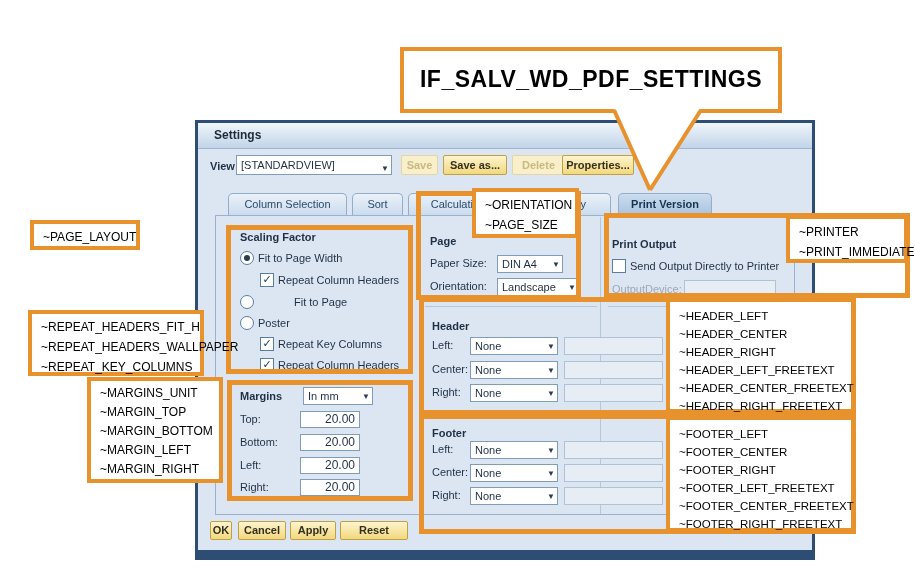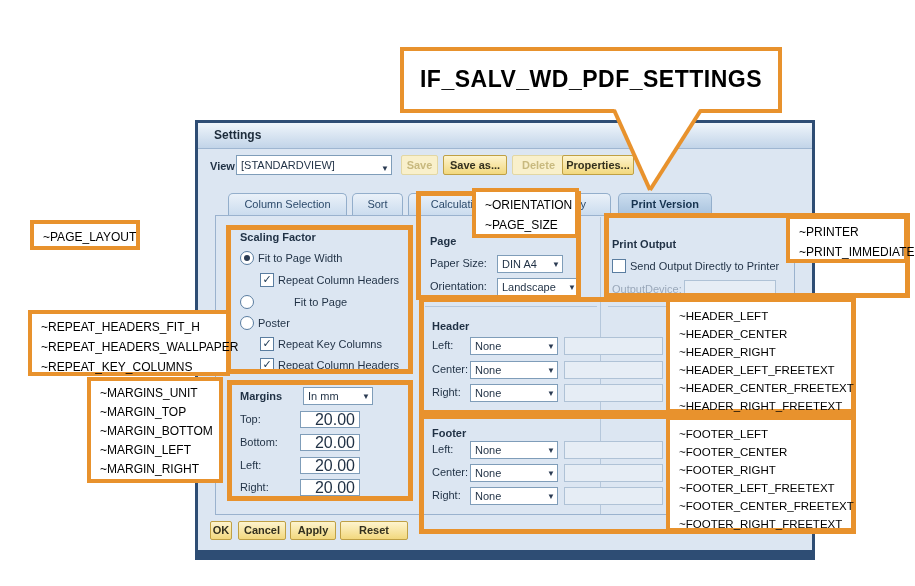--- a/index.html
+++ b/index.html
@@ -13,21 +13,21 @@
             background:linear-gradient(#EFF5FB,#C2D4E8);border-bottom:1px solid #9FB6D1;
             font-size:12px;font-weight:bold;color:#1C2B3A;line-height:25px;padding-left:16px;}
   .lbl{position:absolute;font-size:11px;color:#1F3044;white-space:nowrap;}
   .b{font-weight:bold;}
   .gray{color:#9AA8BA;}
 
   .select{position:absolute;box-sizing:border-box;height:18px;background:#fff;border:1px solid #7F9DB9;
           font-size:11px;color:#1F3044;line-height:16px;padding:0 14px 0 4px;white-space:nowrap;overflow:hidden;}
   .sel-arrow{position:absolute;right:2px;top:1px;font-size:8px;color:#2B3B52;}
   .num{position:absolute;box-sizing:border-box;height:17px;background:#fff;border:1px solid #7F9DB9;
-       font-size:16px;color:#1F3044;line-height:15px;text-align:right;padding-right:4px;}
+       font-size:12px;color:#1F3044;line-height:15px;text-align:right;padding-right:4px;}
   .txt-dis{position:absolute;box-sizing:border-box;height:18px;background:#E6EDF5;border:1px solid #AFC2D6;}
 
   .cb{position:absolute;width:12px;height:12px;background:#fff;border:1px solid #5A7DA0;
       font-size:11px;line-height:11px;text-align:center;color:#16334F;font-weight:bold;}
   .radio{position:absolute;width:12px;height:12px;background:#fff;border:1px solid #5A7DA0;border-radius:50%;}
   .radio .dot{position:absolute;left:3px;top:3px;width:6px;height:6px;border-radius:50%;background:#2B3B52;}
 
   .ybtn{position:absolute;box-sizing:border-box;height:20px;background:linear-gradient(#FEF4CE,#F2D87E);
         border:1px solid #BFA045;border-radius:2px;font-size:11px;font-weight:bold;color:#33301E;
         text-align:center;line-height:18px;white-space:nowrap;}
@@ -181,21 +181,21 @@
   <div class="rect" style="left:226px;top:225px;width:187px;height:149px;"></div>
   <div class="rect" style="left:227px;top:380px;width:186px;height:121px;"></div>
   <div class="rect" style="left:416px;top:191px;width:165px;height:109px;"></div>
   <div class="rect" style="left:604px;top:213px;width:306px;height:85px;"></div>
   <div class="rect" style="left:419px;top:297px;width:437px;height:118px;"></div>
   <div class="rect" style="left:419px;top:414px;width:437px;height:120px;"></div>
 
   <div class="co" style="left:30px;top:220px;width:110px;height:30px;">
     <div>~PAGE_LAYOUT</div>
   </div>
-  <div class="co" style="left:28px;top:310px;width:202px;height:66px;">
+  <div class="co" style="left:28px;top:310px;width:176px;height:66px;">
     <div>~REPEAT_HEADERS_FIT_H</div>
     <div>~REPEAT_HEADERS_WALLPAPER</div>
     <div>~REPEAT_KEY_COLUMNS</div>
   </div>
   <div class="co small-lh" style="left:87px;top:377px;width:136px;height:106px;">
     <div>~MARGINS_UNIT</div>
     <div>~MARGIN_TOP</div>
     <div>~MARGIN_BOTTOM</div>
     <div>~MARGIN_LEFT</div>
     <div>~MARGIN_RIGHT</div>

